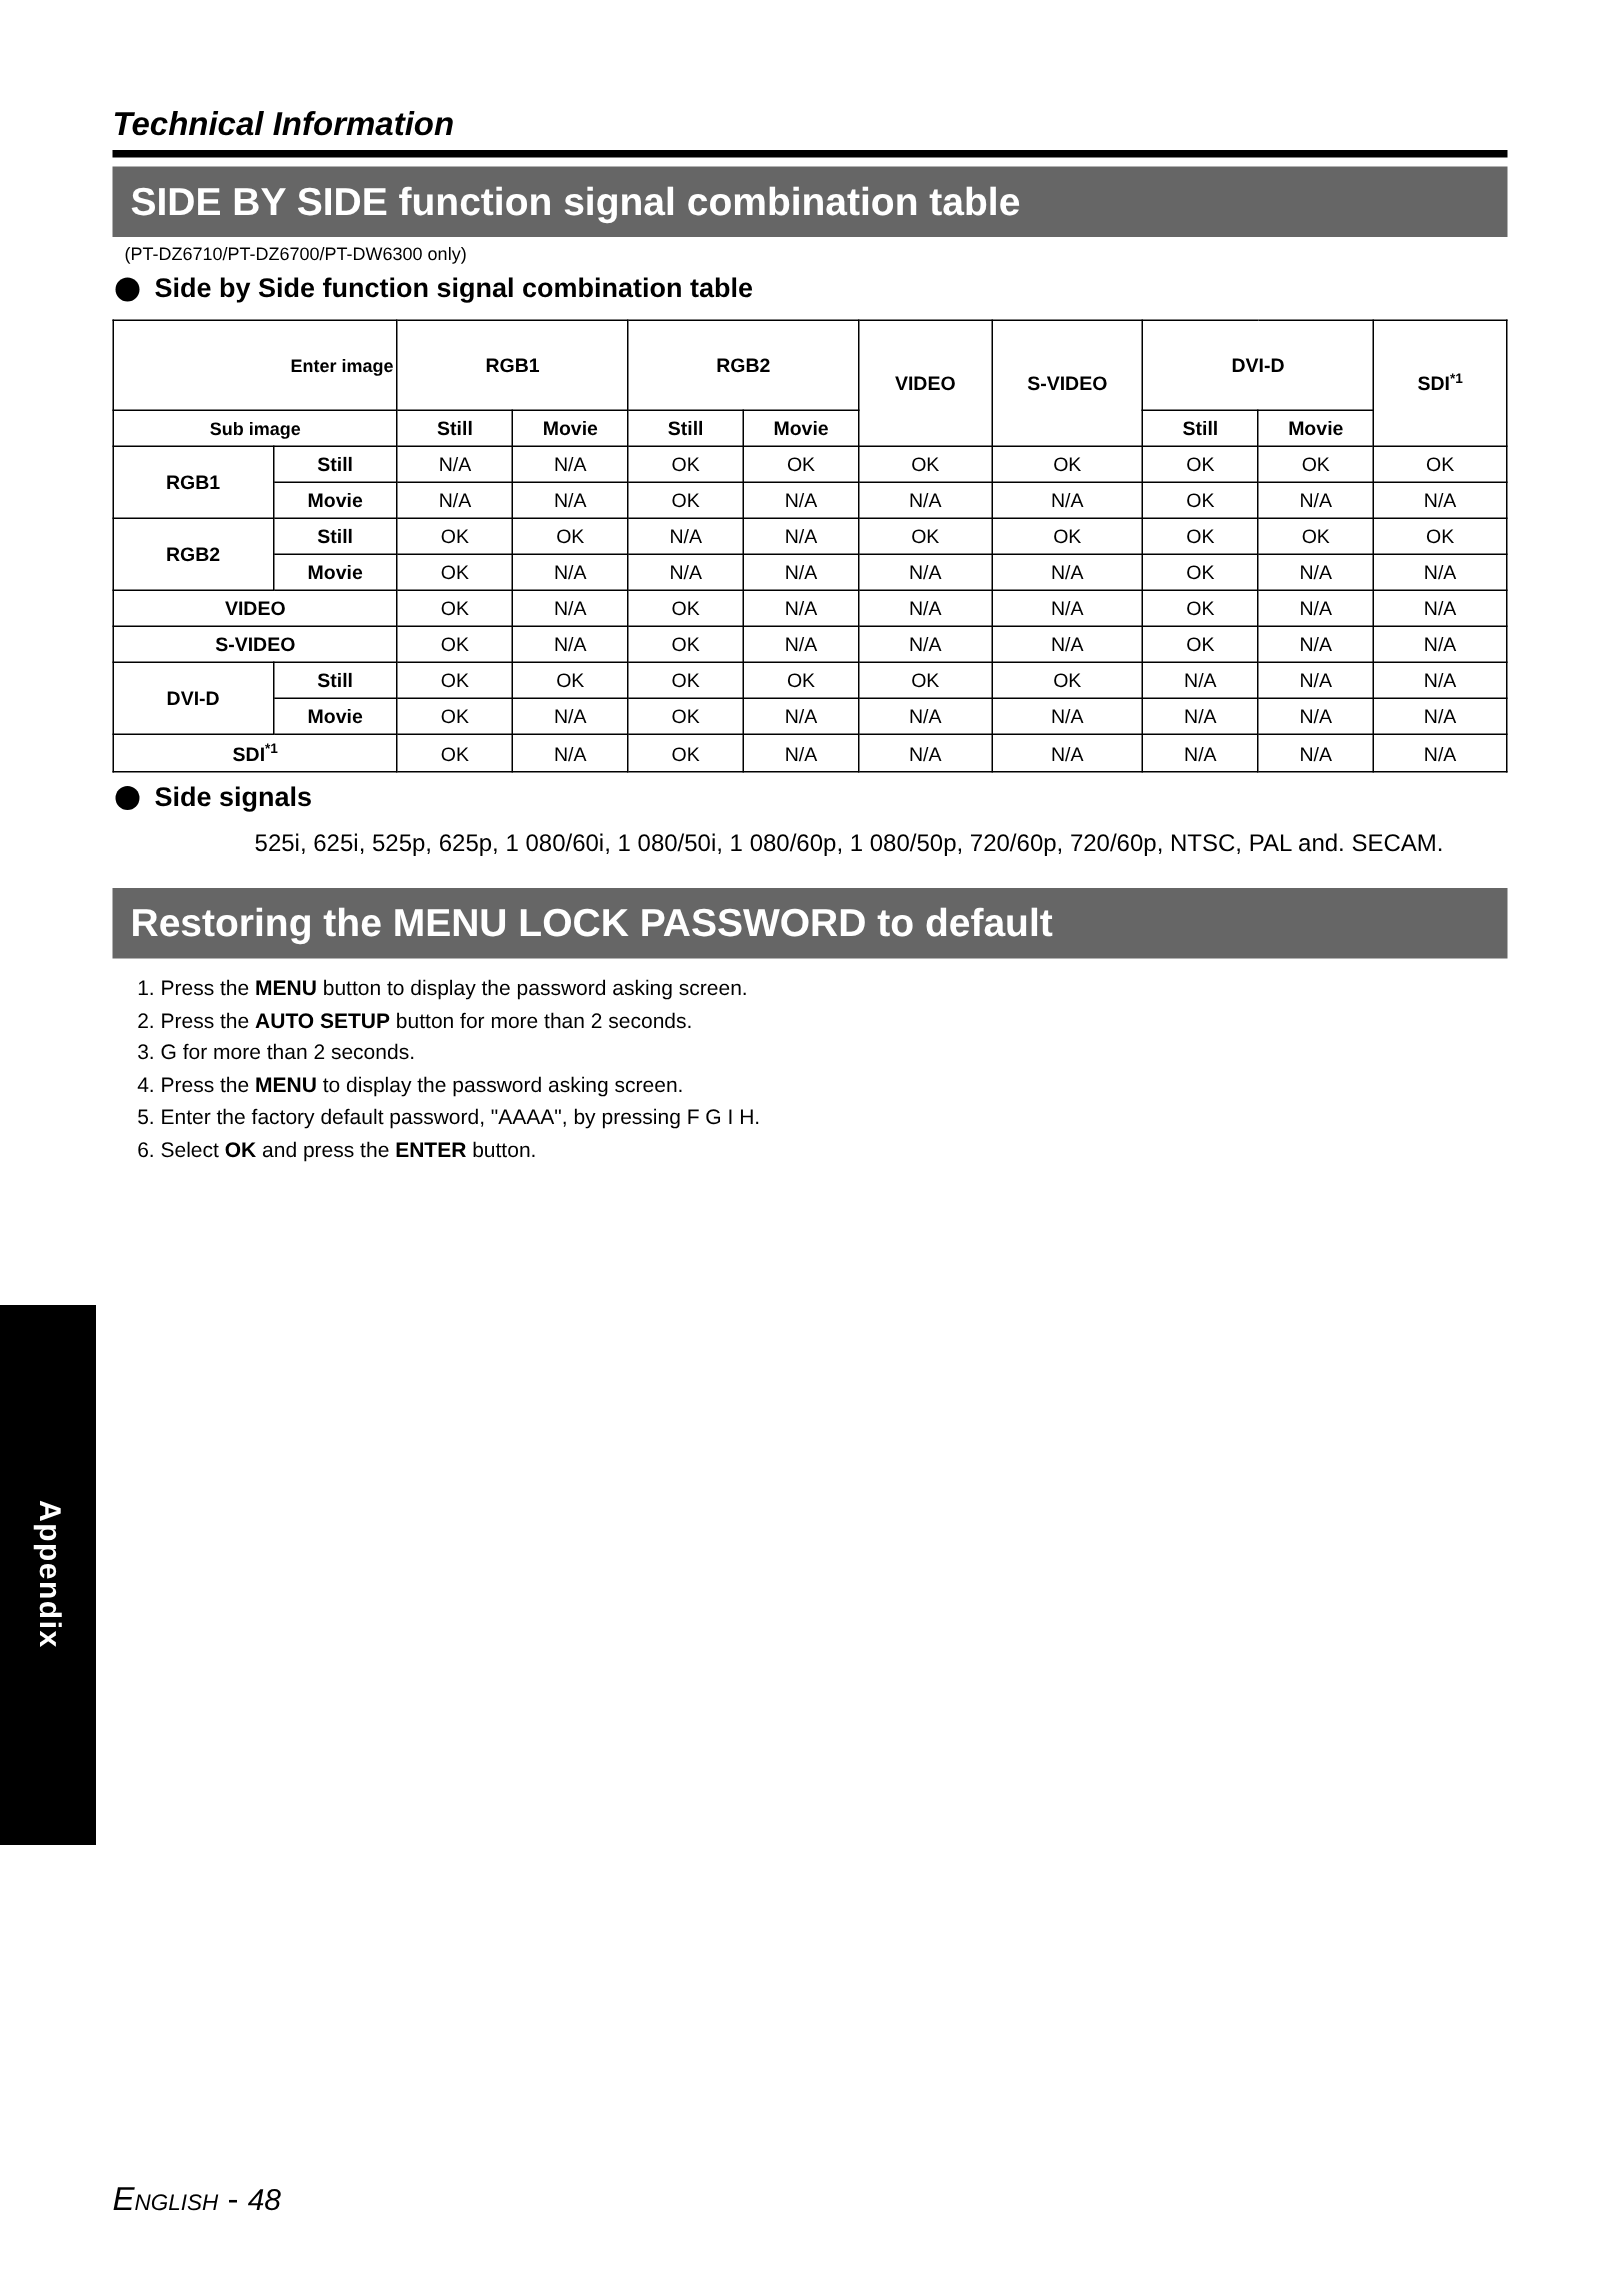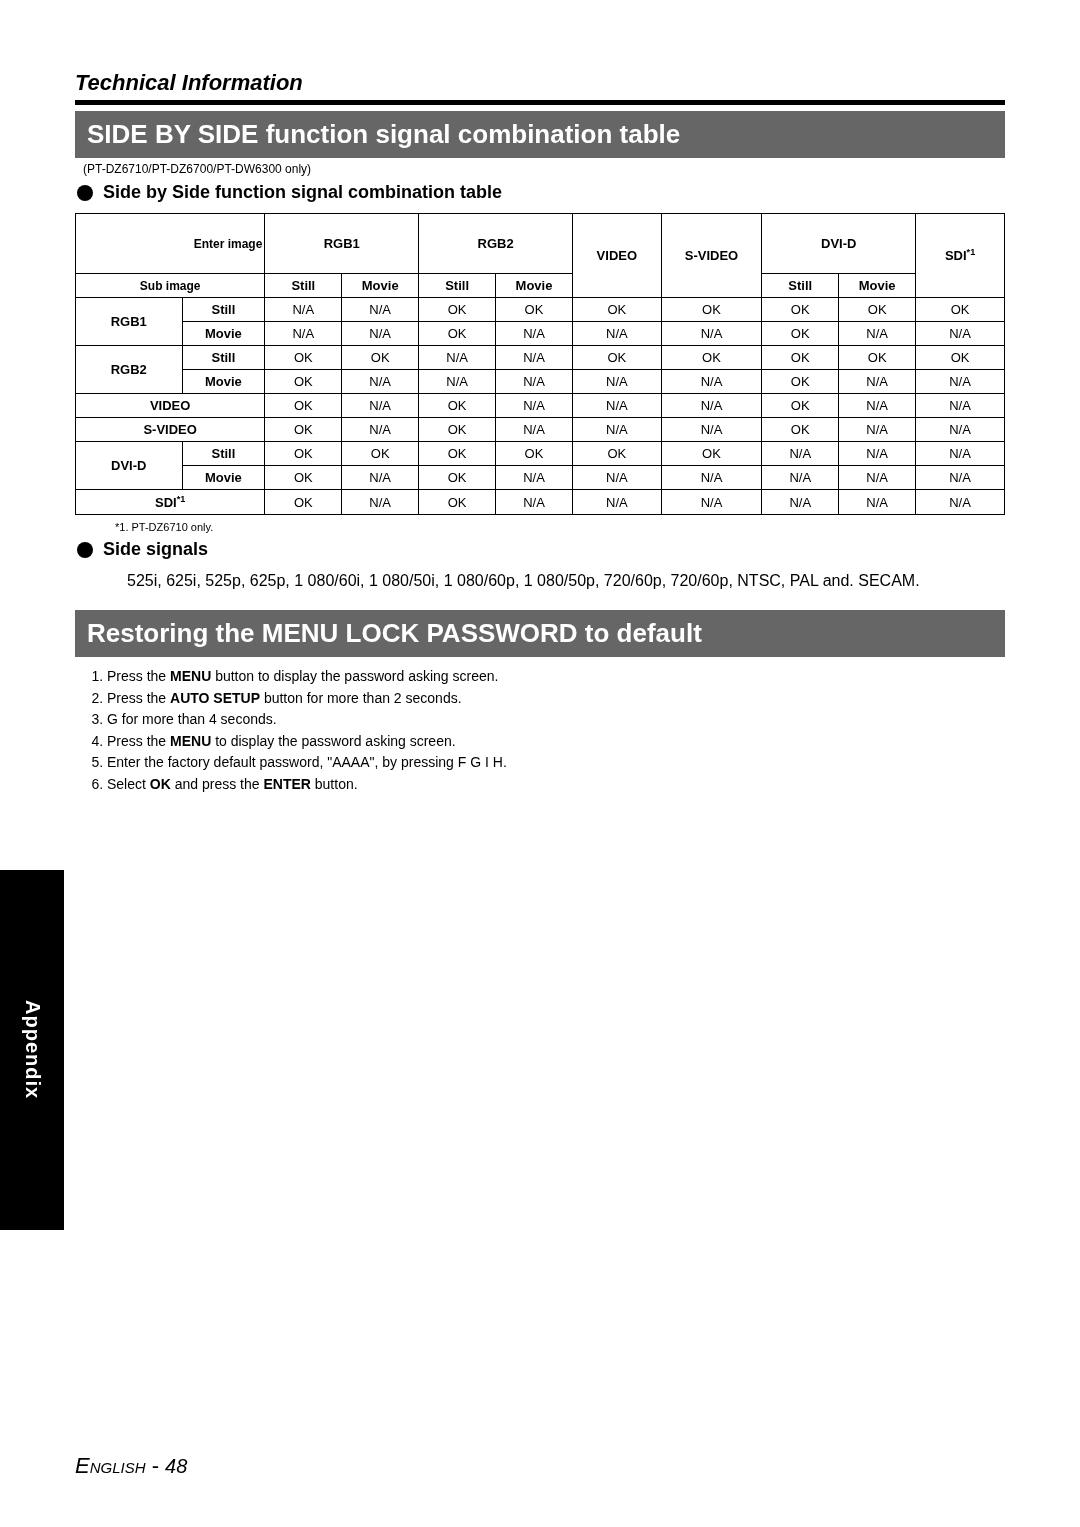--- a/index.html
+++ b/index.html
@@ -72,21 +72,21 @@
     position: relative;
     height: 60px;
   }
   .sub-img-cell {
     text-align: right;
     padding-left: 6px;
   }
   .main-label { font-size: 12px; font-weight: bold; }
   .sub-label { font-size: 12px; font-weight: bold; }
   .footnote { font-size: 11px; margin: 6px 0 4px 40px; }
-  .movie-sig-text { font-size: 16px; margin: 2px 0 18px 52px; line-height: 1.35; }
+  .movie-sig-text { font-size: 16px; margin: 2px 0 18px 52px; line-height: 1.35; text-align: center; }
   .steps { margin: 10px 0 0 32px; }
   .steps li { font-size: 14px; margin-bottom: 2px; list-style: decimal; line-height: 1.4; }
   .steps .b { font-weight: bold; }
   .side-tab {
     position: absolute;
     left: 0;
     top: 870px;
     width: 64px;
     height: 360px;
     background: #000;
@@ -272,33 +272,32 @@
           <td>N/A</td>
           <td>N/A</td>
           <td>N/A</td>
           <td>N/A</td>
           <td>N/A</td>
           <td>N/A</td>
         </tr>
       </tbody>
   </table>
 
-  <div class="footnote">*1.  PT-DZ6710 only.</div>
 
   <div class="bullet-row">
     <span class="bullet-dot"></span>
     <span class="bullet-text">Side signals</span>
   </div>
   <div class="movie-sig-text">525i, 625i, 525p, 625p, 1 080/60i, 1 080/50i, 1 080/60p, 1 080/50p, 720/60p, 720/60p, NTSC, PAL and. SECAM.</div>
 
   <div class="section-banner">Restoring the MENU LOCK PASSWORD to default</div>
   <ol class="steps" id="steps">
       <li>Press the <span class="b">MENU</span> button to display the password asking screen.</li>
       <li>Press the <span class="b">AUTO SETUP</span> button for more than 2 seconds.</li>
-      <li>G for more than 4 seconds.</li>
+      <li>G for more than 2 seconds.</li>
       <li>Press the <span class="b">MENU</span> to display the password asking screen.</li>
       <li>Enter the factory default password, "AAAA", by pressing F  G  I   H.</li>
       <li>Select <span class="b">OK</span> and press the <span class="b">ENTER</span> button.</li>
     </ol>
 </div>
 
 <div class="side-tab">
   <span class="side-tab-text">Appendix</span>
 </div>
 

